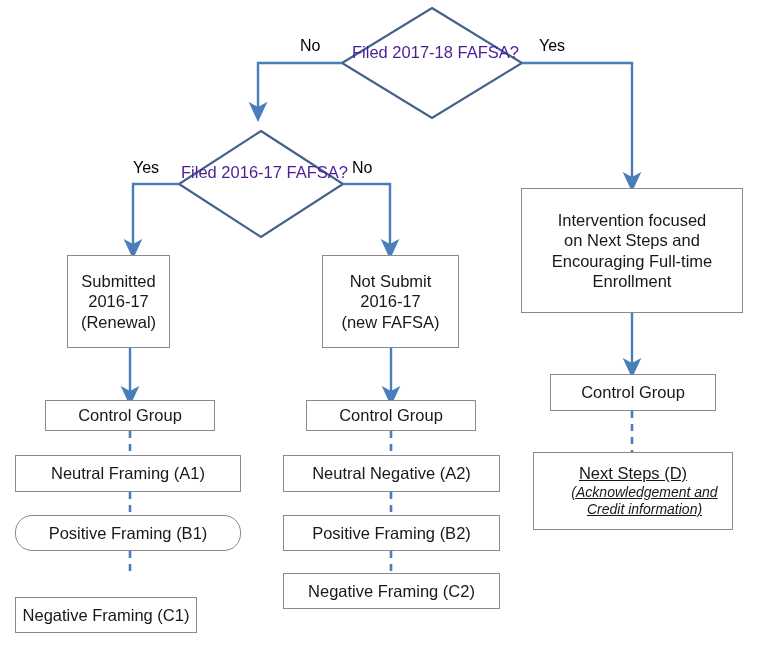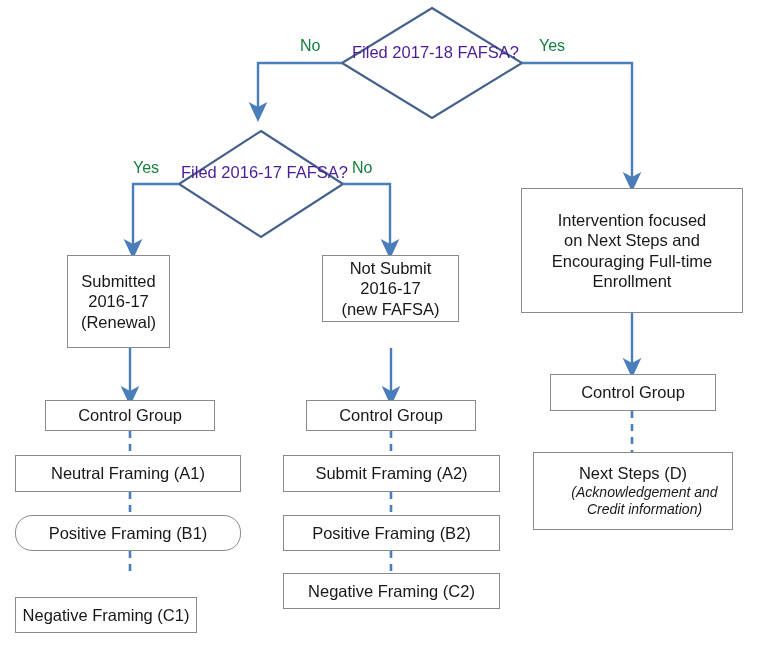--- a/index.html
+++ b/index.html
@@ -54,21 +54,21 @@
   }
   .sub-italic {
     font-style: italic;
     font-size: 14px;
     line-height: 1.25;
     margin-left: 23px;
   }
   .edge-label {
     position: absolute;
     font-size: 16px;
-    color: #15803d;
+    color: #000000;
     z-index: 4;
     white-space: nowrap;
   }
   .diamond-label {
     position: absolute;
     text-align: center;
     font-size: 16.5px;
     color: #4c1d95;
     line-height: 1.2;
     z-index: 4;
@@ -142,50 +142,50 @@
   <div class="node stack-box" style="left:15px; top:455px; width:226px; height:37px;justify-content:center;">
     <span class="ln">Neutral Framing (A1)</span>
   </div>
   <div class="node stack-box" style="left:15px; top:515px; width:226px; height:36px;border-radius:17px;">
     <span class="ln">Positive Framing (B1)</span>
   </div>
   <div class="node stack-box" style="left:15px; top:573px; width:182px; height:36px;margin-top:24px;">
     <span class="ln">Negative Framing (C1)</span>
   </div>
 
-  <div class="node proc" style="left:322px; top:255px; width:137px; height:67px;">
+  <div class="node proc" style="left:322px; top:255px; width:137px; height:93px;">
     <span class="ln">Not Submit</span>
     <span class="ln">2016-17</span>
     <span class="ln">(new FAFSA)</span>
   </div>
 
   <div class="node stack-box" style="left:306px; top:400px; width:170px; height:31px;">
     <span class="ln">Control Group</span>
   </div>
 
   <div class="node stack-box" style="left:283px; top:455px; width:217px; height:37px;">
-    <span class="ln">Submit Framing (A2)</span>
+    <span class="ln">Neutral Negative (A2)</span>
   </div>
   <div class="node stack-box" style="left:283px; top:515px; width:217px; height:36px;">
     <span class="ln">Positive Framing (B2)</span>
   </div>
   <div class="node stack-box" style="left:283px; top:573px; width:217px; height:36px;">
     <span class="ln">Negative Framing (C2)</span>
   </div>
 
   <div class="node intervention" style="left:521px; top:188px; width:222px; height:125px;">
     <span class="ln">Intervention focused</span>
     <span class="ln">on Next Steps and</span>
     <span class="ln">Encouraging Full-time</span>
     <span class="ln">Enrollment</span>
   </div>
 
   <div class="node stack-box" style="left:550px; top:374px; width:166px; height:37px;">
     <span class="ln">Control Group</span>
   </div>
 
-  <div class="node stack-box" style="left:533px; top:452px; width:200px; height:78px;">
+  <div class="node stack-box" style="left:533px; top:452px; width:200px; height:78px;text-decoration:underline;">
     <span class="ln">Next Steps (D)</span>
     <span class="ln sub-italic">(Acknowledgement and</span>
     <span class="ln sub-italic">Credit information)</span>
   </div>
 
 </div>
 
 </body></html>

